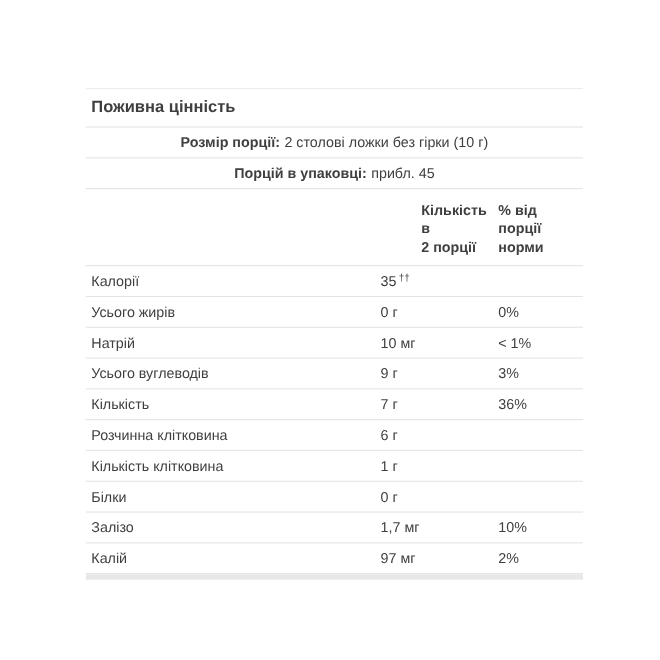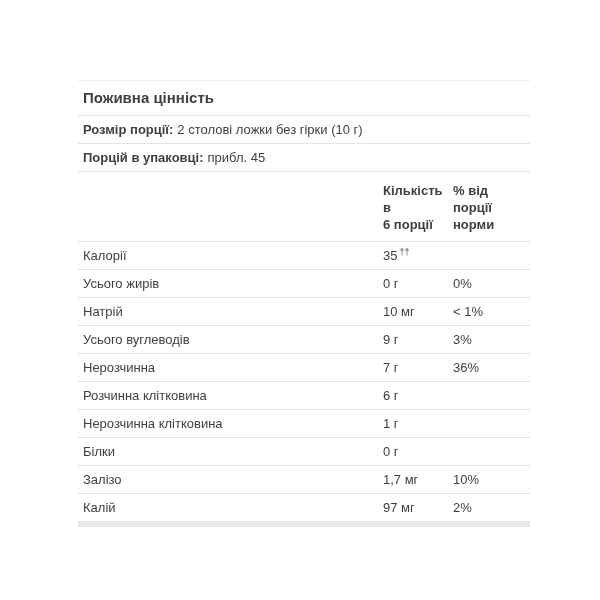--- a/index.html
+++ b/index.html
@@ -32,35 +32,37 @@
     font-size: 15px;
     line-height: 18px;
     font-weight: bold;
     padding: 8px 5px;
     border-top: 1px solid var(--divider-top);
     border-bottom: 1px solid var(--divider);
   }
   .info-row {
     padding: 6px 5px;
     border-bottom: 1px solid var(--divider);
+    text-align: center;
   }
   .info-label { font-weight: bold; margin-right: 4px; }
   .col-header-row {
     display: flex;
     padding: 10px 5px 8px 5px;
     border-bottom: 1px solid var(--divider);
     font-weight: bold;
     line-height: 17px;
     align-items: center;
   }
   .row {
     display: flex;
     padding: 6px 5px;
     border-bottom: 1px solid var(--divider);
     align-items: baseline;
+    gap: 37px;
   }
   .row:last-of-type { border-bottom: none; }
   .c-label { flex: 1; padding-right: 8px; }
   .c-amount { width: 70px; flex: 0 0 70px; }
   .c-dv { width: 72px; flex: 0 0 72px; }
   sup.daggers {
     font-size: 9px;
     line-height: 0;
     vertical-align: super;
     margin-left: 2px;
@@ -84,21 +86,21 @@
     </div>
 
     <div class="info-row">
       <span class="info-label">Порцій в упаковці:</span><span>прибл. 45</span>
     </div>
 
     <div class="col-header-row">
       <div class="c-label"></div>
       <div class="c-amount">
         <div>Кількість в</div>
-        <div>6 порції</div>
+        <div>2 порції</div>
       </div>
       <div class="c-dv">
         <div>% від</div>
         <div>порції</div>
         <div>норми</div>
       </div>
     </div>
 
     <div class="row">
       <div class="c-label">Калорії</div>
@@ -118,33 +120,33 @@
       <div class="c-dv">&lt; 1%</div>
     </div>
 
     <div class="row">
       <div class="c-label">Усього вуглеводів</div>
       <div class="c-amount">9 г</div>
       <div class="c-dv">3%</div>
     </div>
 
     <div class="row">
-      <div class="c-label">Нерозчинна</div>
+      <div class="c-label">Кількість</div>
       <div class="c-amount">7 г</div>
       <div class="c-dv">36%</div>
     </div>
 
     <div class="row">
       <div class="c-label">Розчинна клітковина</div>
       <div class="c-amount">6 г</div>
       <div class="c-dv"></div>
     </div>
 
     <div class="row">
-      <div class="c-label">Нерозчинна клітковина</div>
+      <div class="c-label">Кількість клітковина</div>
       <div class="c-amount">1 г</div>
       <div class="c-dv"></div>
     </div>
 
     <div class="row">
       <div class="c-label">Білки</div>
       <div class="c-amount">0 г</div>
       <div class="c-dv"></div>
     </div>
 

